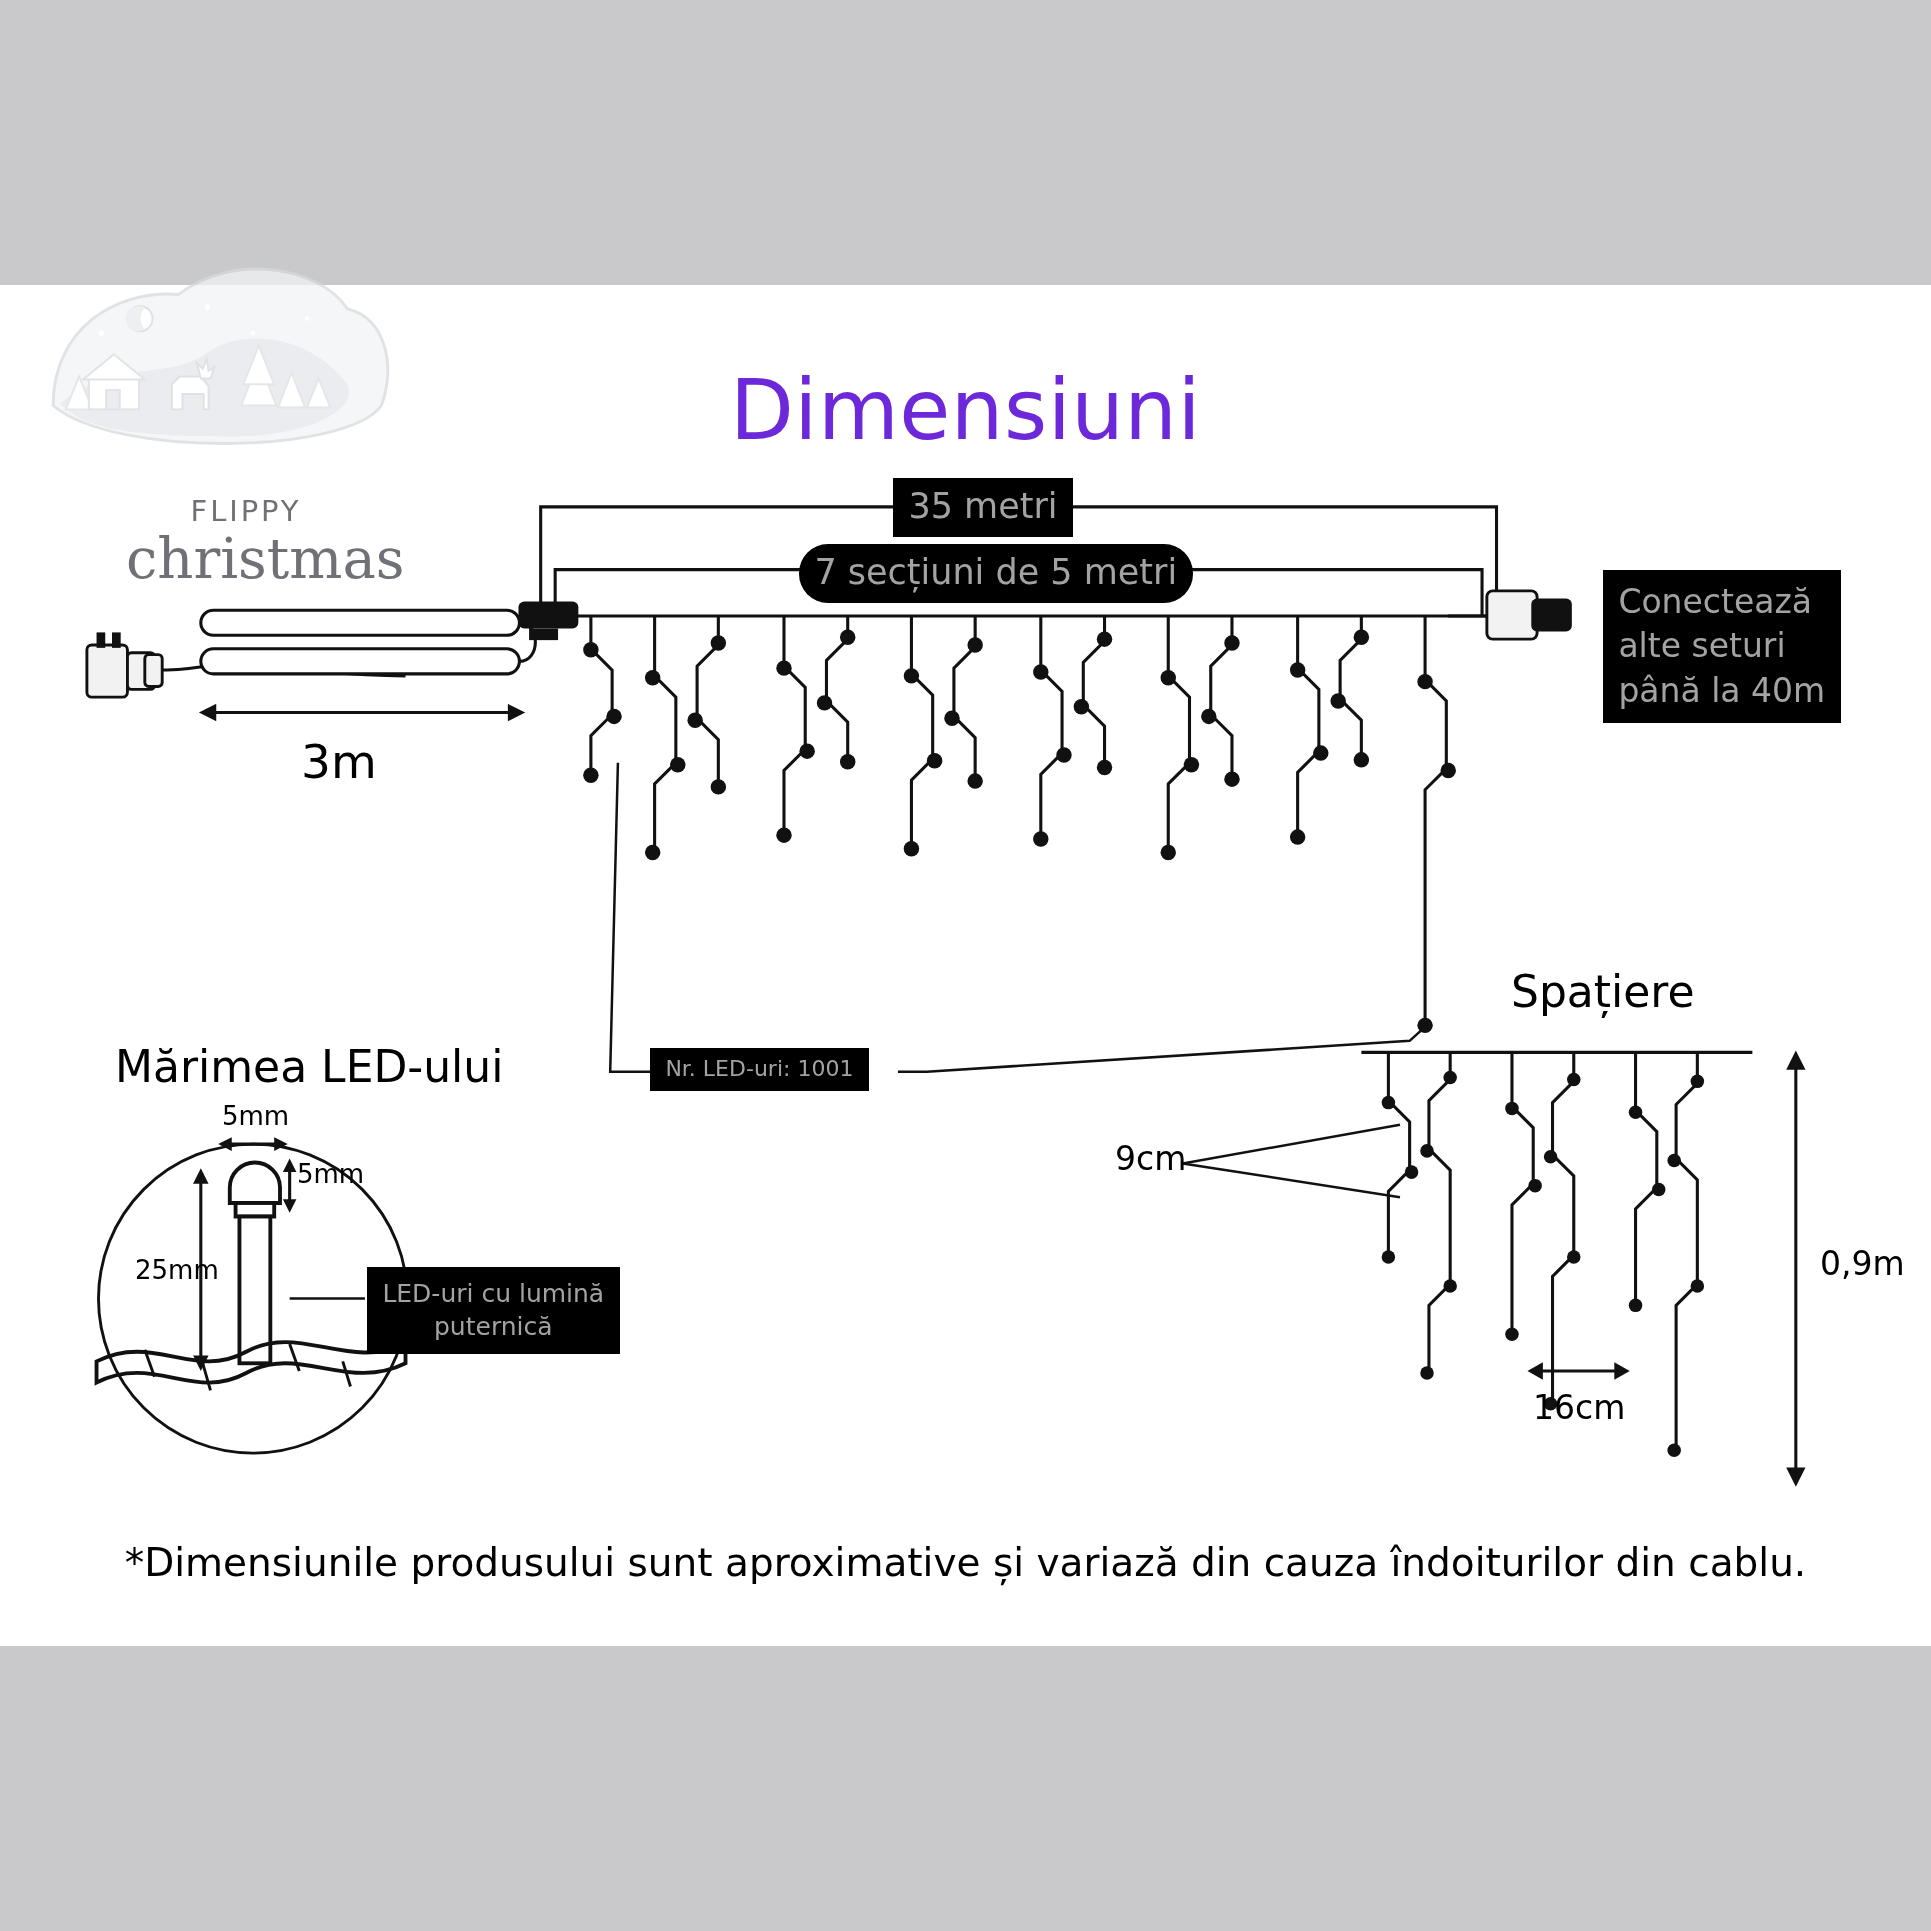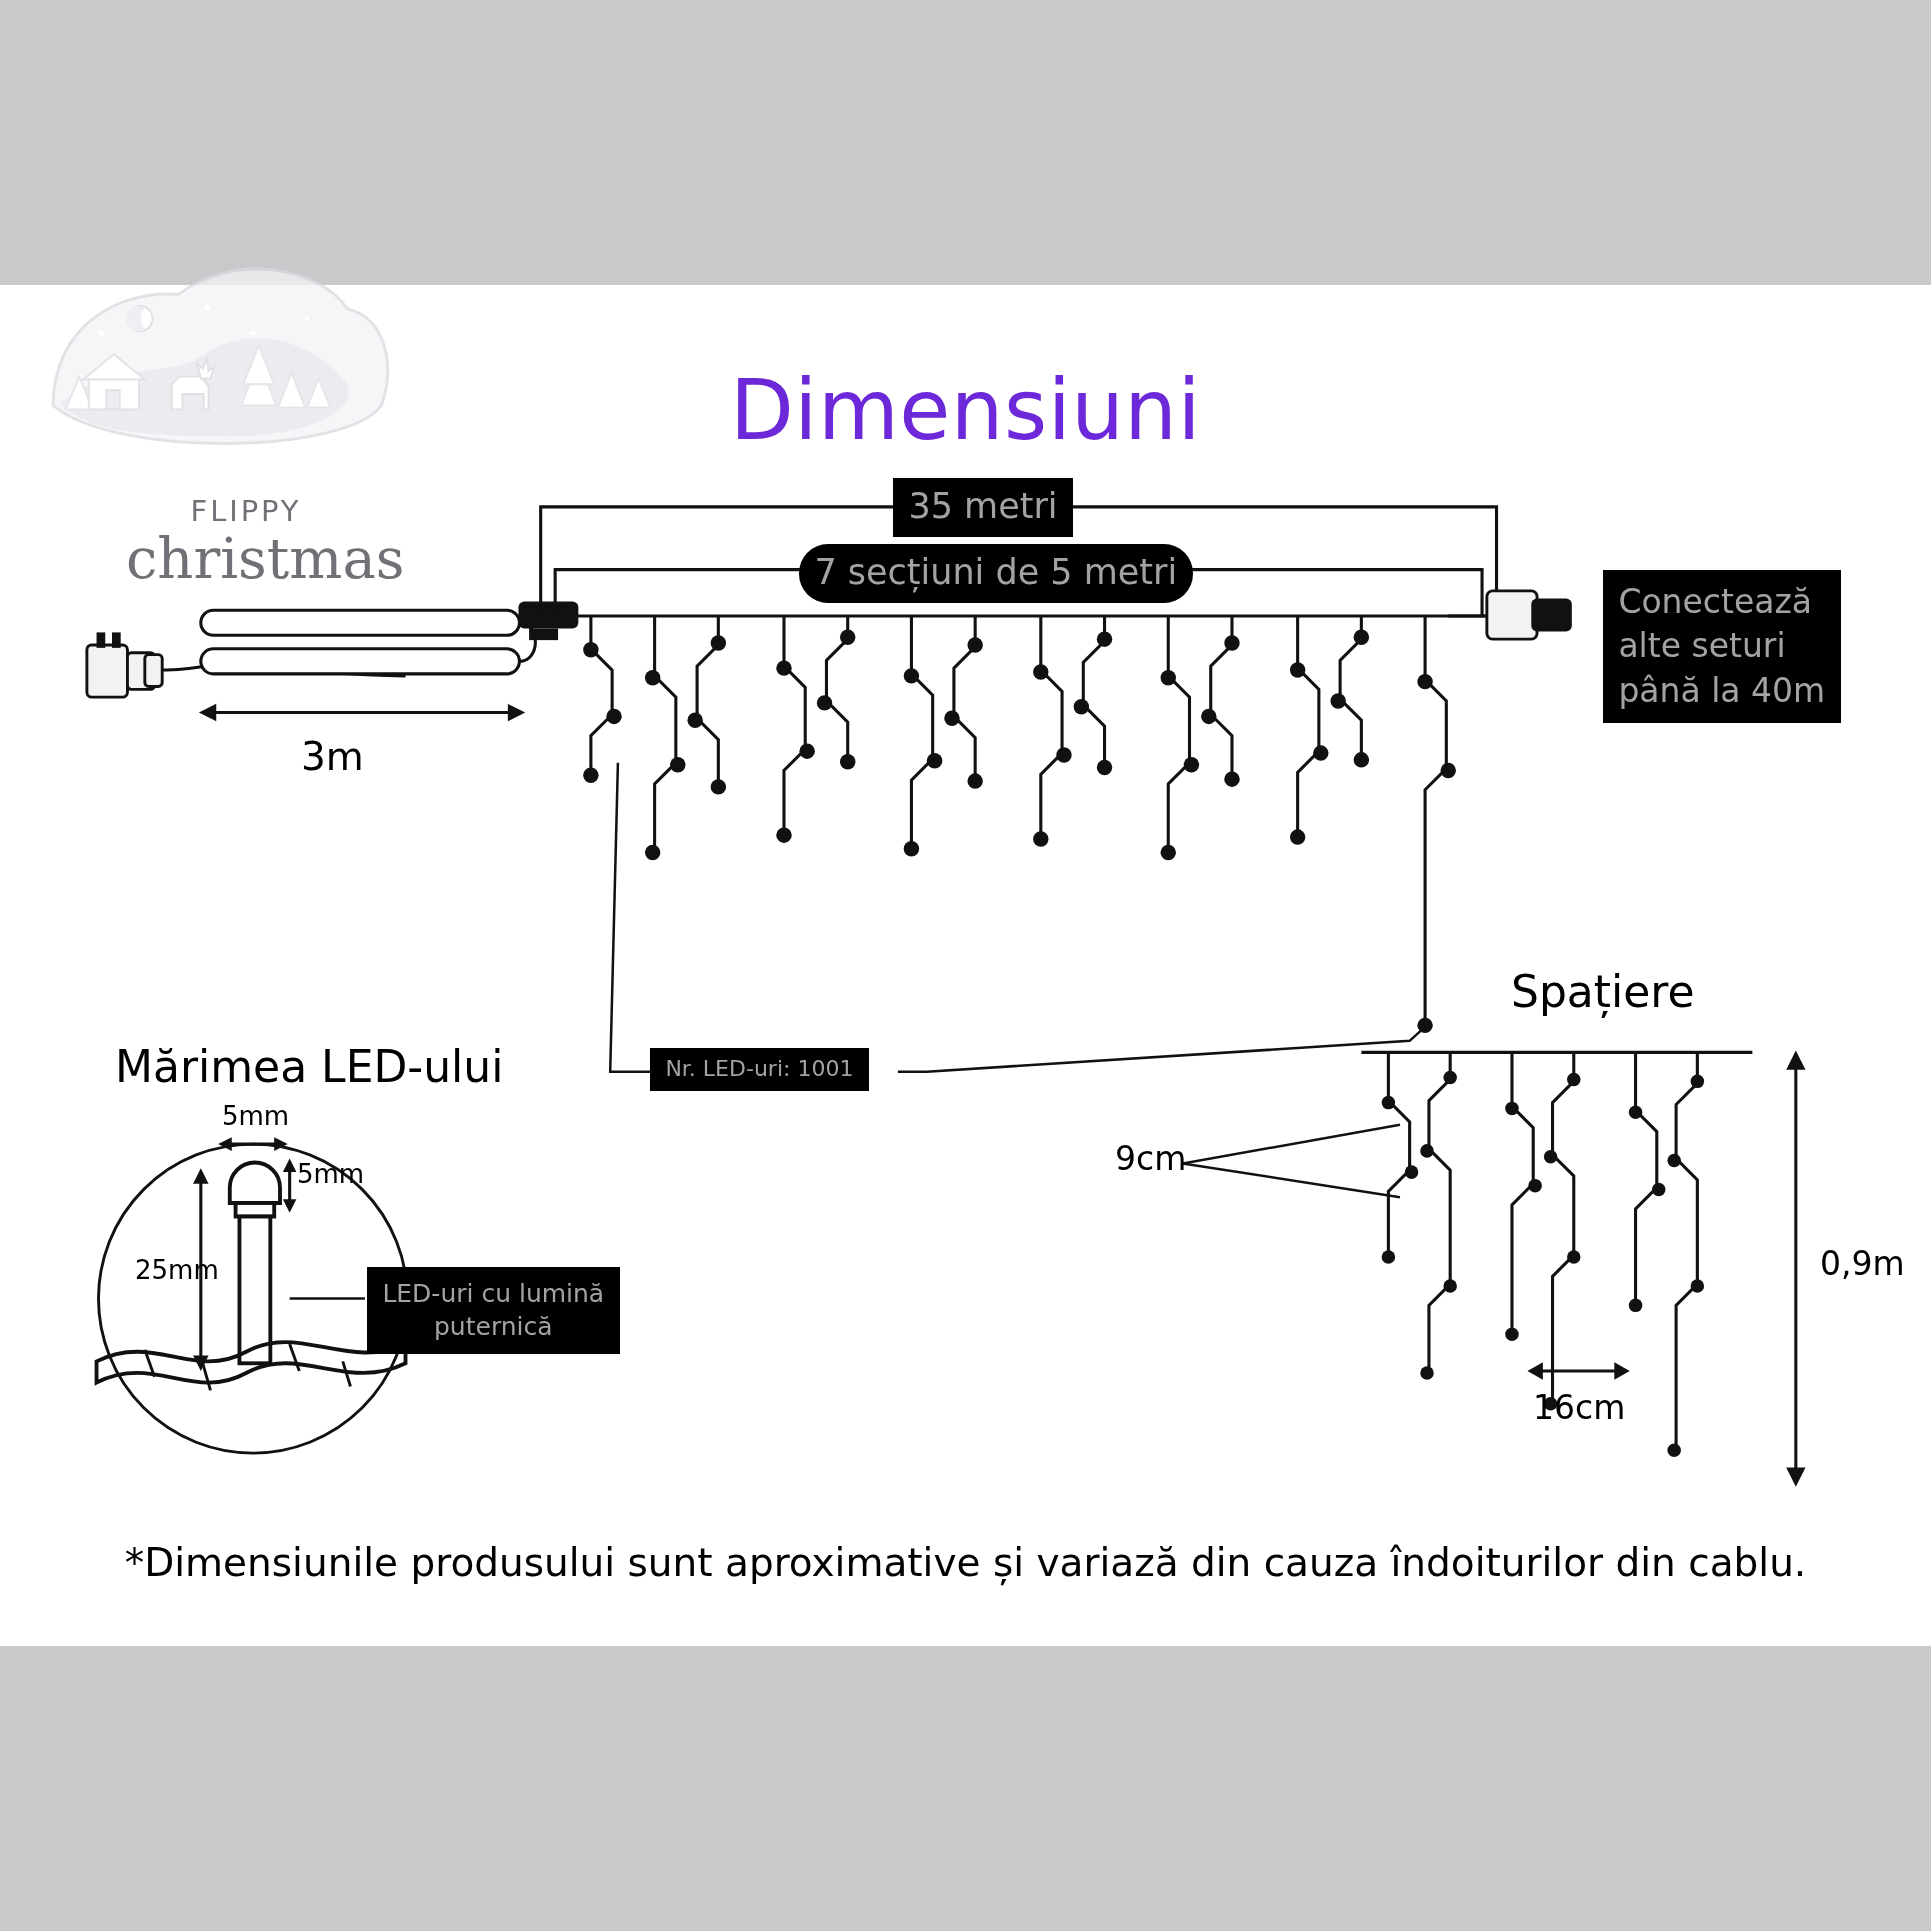--- a/index.html
+++ b/index.html
@@ -282,21 +282,21 @@
 
   </svg>
 
   <div class="logoTxt" style="left:164px;top:494px;width:164px;font-size:29px;letter-spacing:2.9px;">FLIPPY</div>
   <div class="logoTxt" style="left:126px;top:526px;width:241px;font-size:56px;font-family:'DejaVu Serif',serif;">christmas</div>
 
   <div class="lbl" style="left:893px;top:478px;font-size:35px;">35 metri</div>
 
   <div class="lbl" style="left:799px;top:544px;font-size:35px;border-radius:29px;">7 secțiuni de 5 metri</div>
 
-  <div class="plain" style="left:301px;top:734px;font-size:39px;">3m</div>
+  <div class="plain" style="left:301px;top:734px;font-size:47px;">3m</div>
 
   <div class="lbl" style="left:1603px;top:550px;font-size:33px;line-height:1.35;padding:9.7px 15.4px;margin-top:20px;">Conectează
 alte seturi
 până la 40m</div>
 
   <div class="lbl" style="left:650px;top:1048px;font-size:22px;">Nr. LED-uri: 1001</div>
 
   <div class="plain" style="left:95px;top:1041px;font-size:44px;margin-left:20px;">Mărimea LED-ului</div>
 
   <div class="plain" style="left:222px;top:1101px;font-size:26px;">5mm</div>

